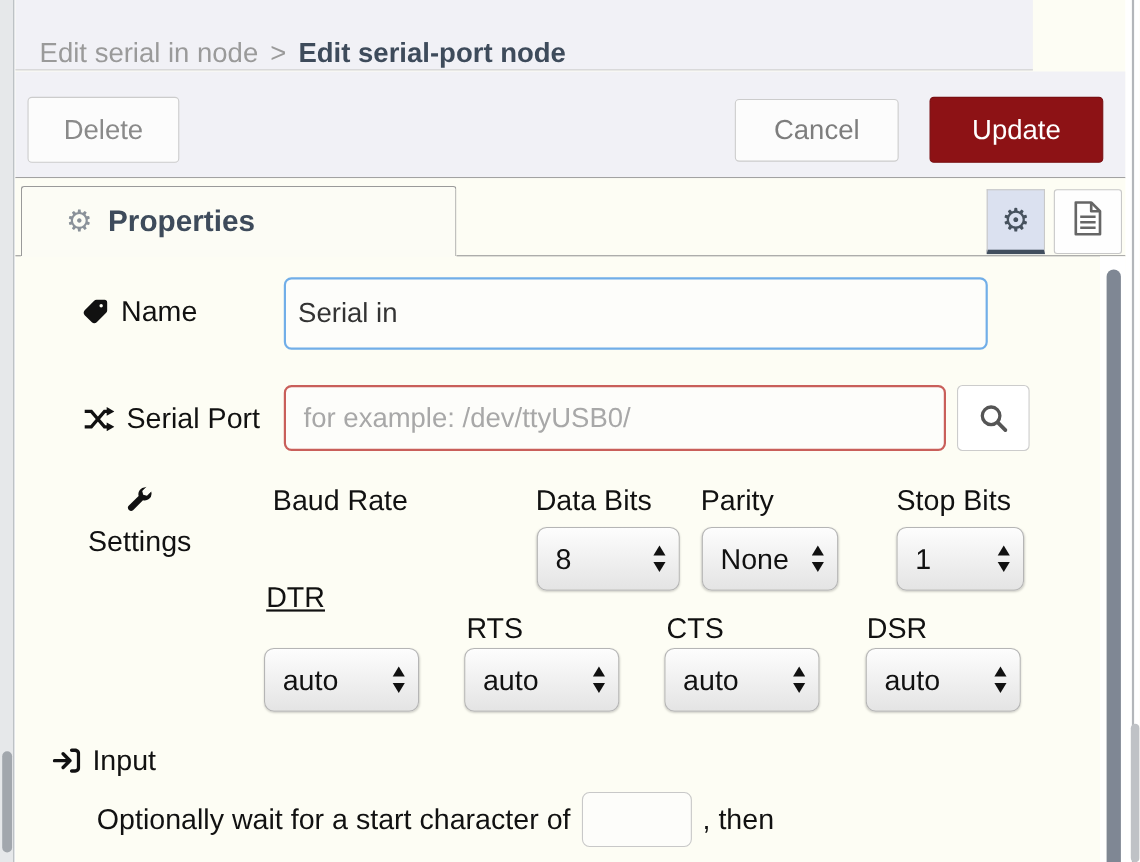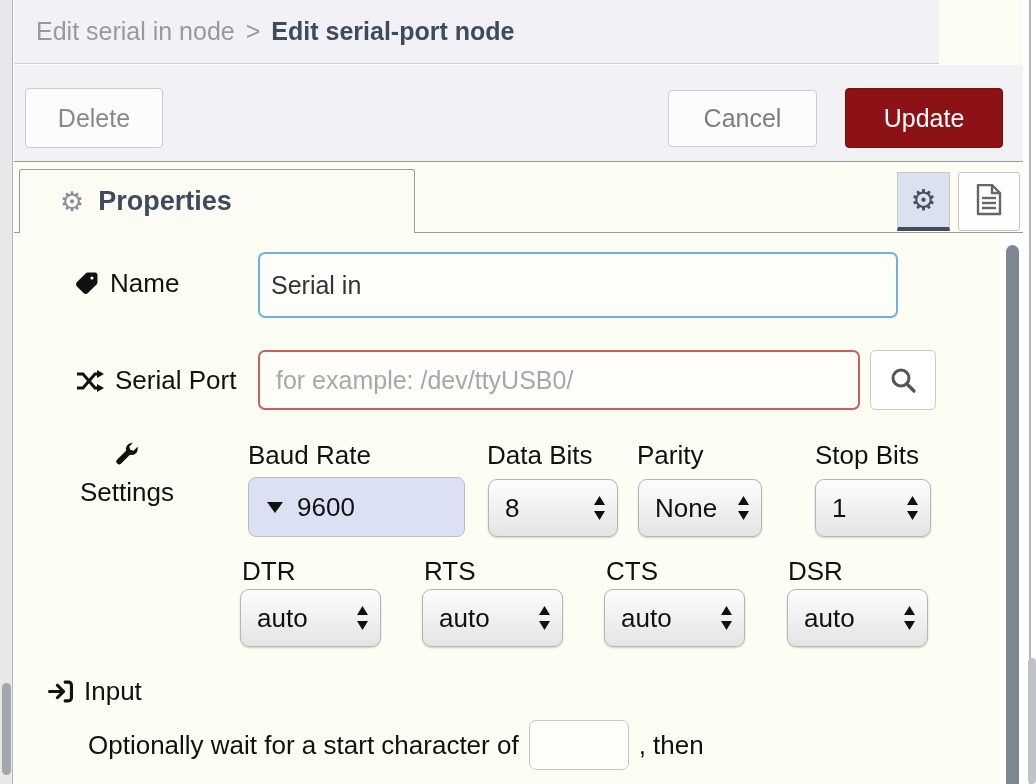--- a/index.html
+++ b/index.html
@@ -23,21 +23,21 @@
     background:#fdfdf4; }
 
   
   .outer-right-line { position:absolute; left:1029px; top:0; width:2px; height:784px; background:#b3b6ba; }
   .outer-right-thumb { position:absolute; left:1028px; top:658px; width:8px; height:126px;
     background:#bfc2c6; border-radius:4px; }
 
   
   .header { position:absolute; left:0; top:0; width:925px; height:64px;
     background:#f1f1f6; border-bottom:1px solid #cfcfcf;
-    display:flex; align-items:center; padding-left:22px; font-size:25px; }
+    display:flex; align-items:flex-end; padding-left:22px; font-size:25px; }
   .crumb-parent { color:#9a9a9a; }
   .crumb-sep { color:#9a9a9a; margin:0 11px; }
   .crumb-current { color:#3e4b5b; font-weight:bold; }
 
   
   .toolbar { position:absolute; left:0; top:65px; width:1009px; height:97px;
     background:#f1f1f6; border-bottom:1px solid #9a9a9a; }
   .btn { font-family:"Liberation Sans", sans-serif; font-size:25px; border-radius:4px; cursor:pointer;
     display:flex; align-items:center; justify-content:center; }
   .btn-delete { position:absolute; left:11px; top:23px; width:138px; height:60px;
@@ -87,21 +87,21 @@
   .serial-input::placeholder { color:#a8a8a8; opacity:1; }
   .search-btn { position:absolute; left:856px; top:350px; width:66px; height:60px;
     background:#ffffff; border:1px solid #cccccc; border-radius:5px;
     display:flex; align-items:center; justify-content:center; cursor:pointer; }
 
   .col-header { position:absolute; font-size:26px; color:#111111; }
   .hdr-baud   { left:234px; top:440px; }
   .hdr-databits { left:473px; top:440px; }
   .hdr-parity { left:623px; top:440px; }
   .hdr-stopbits { left:801px; top:440px; }
-  .hdr-dtr { left:228px; top:556px; }
+  .hdr-dtr { left:228px; top:528px;text-decoration:underline; }
   .hdr-rts { left:410px; top:556px; }
   .hdr-cts { left:592px; top:556px; }
   .hdr-dsr { left:774px; top:556px; }
 
   .baud-select { position:absolute; left:234px; top:477px; width:217px; height:60px;
     background:#dbe1f3; border:1px solid #b9bdc7; border-radius:8px;
     display:flex; align-items:center; padding-left:18px; gap:14px; cursor:pointer;
     font-size:26px; color:#111111; }
   .baud-caret { width:0; height:0; border-left:8px solid transparent;
     border-right:8px solid transparent; border-top:11px solid #111111; }
@@ -209,24 +209,20 @@
         <path fill="#111111" d="M17 1 a6.2 6.2 0 0 0 -6 7.8 L2.2 17.6 a2.8 2.8 0 0 0 4 4 L15 12.8 a6.2 6.2 0 0 0 7.8-6 l-0.3-2 -3.9 3.9 -3.4-0.9 -0.9-3.4 3.9-3.9 z"></path>
       </svg>
       <span>Settings</span>
     </div>
 
     <div class="col-header hdr-baud">Baud Rate</div>
     <div class="col-header hdr-databits">Data Bits</div>
     <div class="col-header hdr-parity">Parity</div>
     <div class="col-header hdr-stopbits">Stop Bits</div>
 
-    <div class="baud-select">
-      <span class="baud-caret"></span>
-      <span>9600</span>
-    </div>
 
     <div class="mac-select sel-databits">
       <span>8</span>
       <svg width="15" height="28" viewBox="0 0 15 28">
         <path d="M7.5 2 L13 11 H2 Z" fill="#111111"></path>
           <path d="M7.5 26 L2 17 H13 Z" fill="#111111"></path>
       </svg>
     </div>
     <div class="mac-select sel-parity">
       <span>None</span>

